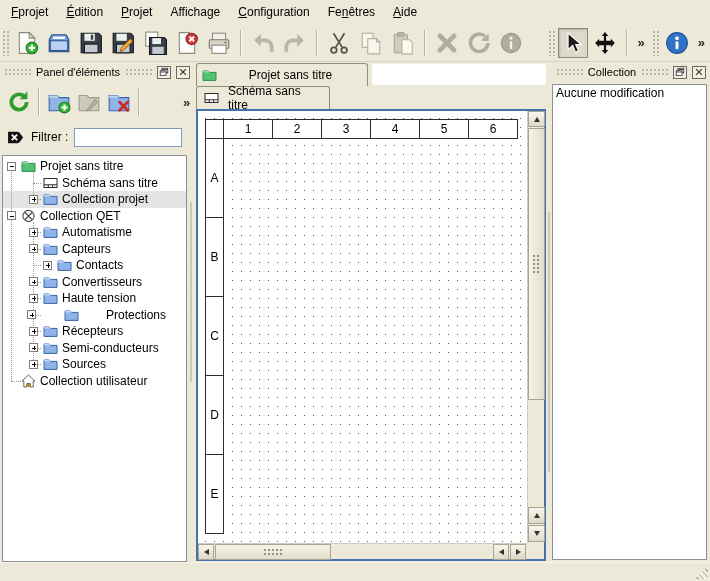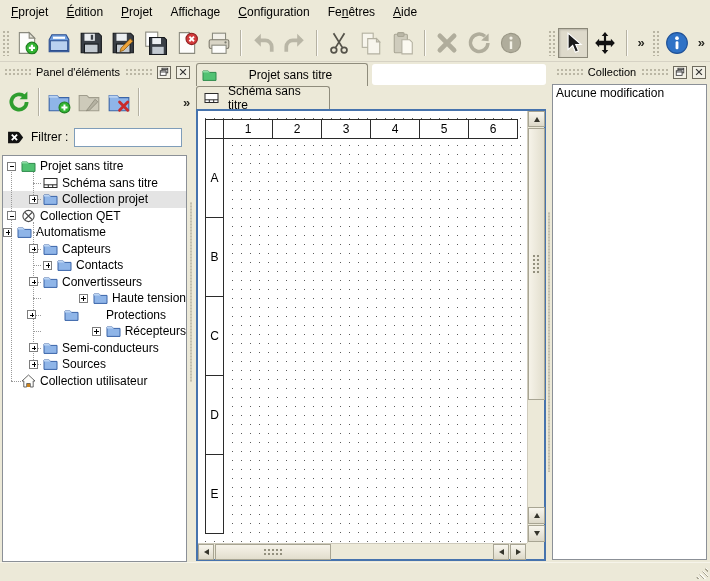--- a/index.html
+++ b/index.html
@@ -417,21 +417,21 @@
             <i class="h"></i>
           </span>
           <span class="ticon">
             <svg viewBox="0 0 15 14">
               <circle cx="7.5" cy="7" r="5.6" fill="#fff" stroke="#4a4a4a" stroke-width="1.1"></circle>
               <path d="M4 3.5l7 7M11 3.5l-7 7" stroke="#4a4a4a" stroke-width="1.1"></path>
             </svg>
           </span>
           <span>Collection QET</span>
         </div>
-        <div class="trow" style=" align-items: center;">
+        <div class="trow" style="padding-left: 26px; align-items: center;">
           <span class="exp">
             <i class="h"></i>
             <i class="v"></i>
           </span>
           <span class="ticon">
             <svg viewBox="0 0 15 14">
               <path d="M1 3h5.2l1.3 1.4H14v8H1z" fill="#8fb5e8" stroke="#3a64a8"></path>
               <path d="M1 3h5.2l1.3 1.4H1z" fill="#bdd5f3"></path>
             </svg>
           </span>
@@ -469,21 +469,21 @@
             <i class="v"></i>
           </span>
           <span class="ticon">
             <svg viewBox="0 0 15 14">
               <path d="M1 3h5.2l1.3 1.4H14v8H1z" fill="#8fb5e8" stroke="#3a64a8"></path>
               <path d="M1 3h5.2l1.3 1.4H1z" fill="#bdd5f3"></path>
             </svg>
           </span>
           <span>Convertisseurs</span>
         </div>
-        <div class="trow" style="padding-left: 26px; justify-content: flex-end;">
+        <div class="trow" style="padding-left: 26px;">
           <span class="exp">
             <i class="h"></i>
             <i class="v"></i>
           </span>
           <span class="ticon">
             <svg viewBox="0 0 15 14">
               <path d="M1 3h5.2l1.3 1.4H14v8H1z" fill="#8fb5e8" stroke="#3a64a8"></path>
               <path d="M1 3h5.2l1.3 1.4H1z" fill="#bdd5f3"></path>
             </svg>
           </span>
@@ -495,21 +495,21 @@
             <i class="v"></i>
           </span>
           <span class="ticon">
             <svg viewBox="0 0 15 14">
               <path d="M1 3h5.2l1.3 1.4H14v8H1z" fill="#8fb5e8" stroke="#3a64a8"></path>
               <path d="M1 3h5.2l1.3 1.4H1z" fill="#bdd5f3"></path>
             </svg>
           </span>
           <span>Protections</span>
         </div>
-        <div class="trow" style="padding-left: 26px; justify-content: flex-end;">
+        <div class="trow" style="padding-left: 26px;">
           <span class="exp">
             <i class="h"></i>
             <i class="v"></i>
           </span>
           <span class="ticon">
             <svg viewBox="0 0 15 14">
               <path d="M1 3h5.2l1.3 1.4H14v8H1z" fill="#8fb5e8" stroke="#3a64a8"></path>
               <path d="M1 3h5.2l1.3 1.4H1z" fill="#bdd5f3"></path>
             </svg>
           </span>

